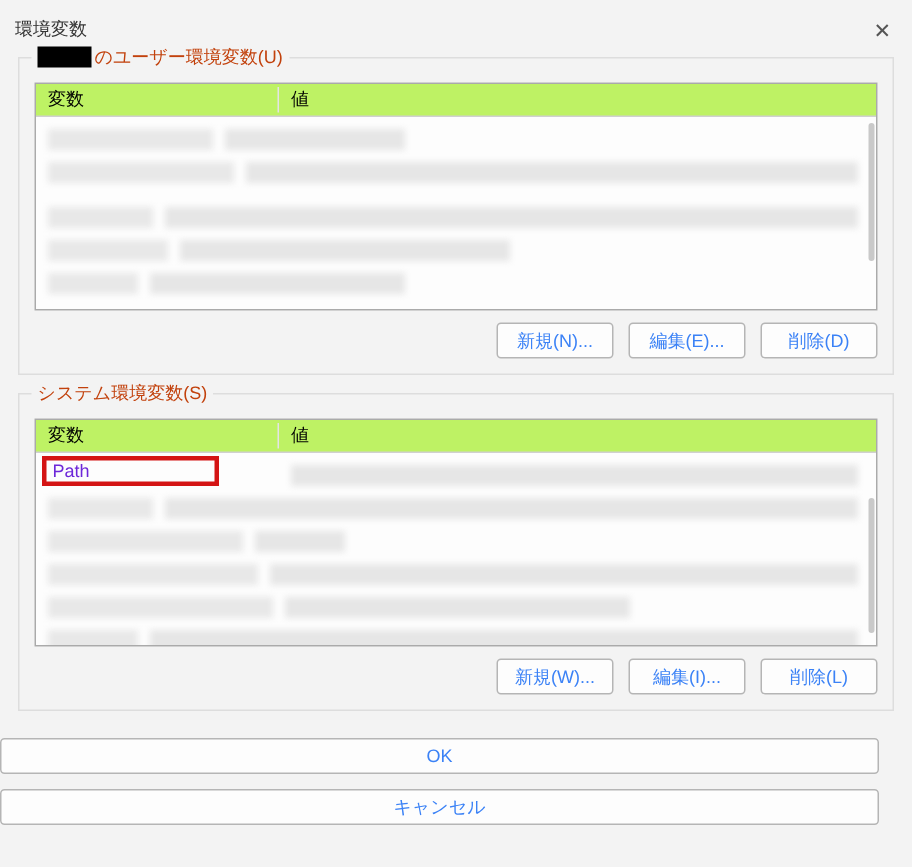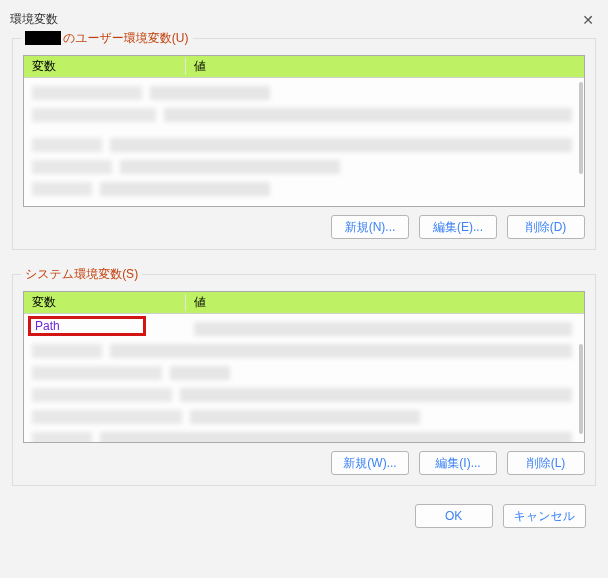--- a/index.html
+++ b/index.html
@@ -85,20 +85,21 @@
     border: 1px solid #b5b5b5; background: #fdfdfd;
     font-size: 12px; color: #3b82f6;
     display: inline-flex; align-items: center; justify-content: center;
     padding: 0 10px;
     border-radius: 3px;
     cursor: default;
   }
   .footer-btns {
     display: flex; justify-content: flex-end; gap: 10px;
     margin: 18px 22px 0 0;
+    flex-direction: column;
   }
 </style>
 </head>
 <body>
 
 <div class="titlebar">
   <span>環境変数</span>
   <span class="close-x">✕</span>
 </div>
 
@@ -136,21 +137,21 @@
       <div class="scroll-stub"></div>
     </div>
   </div>
   <div class="btn-row">
     <div class="btn">新規(N)...</div>
     <div class="btn">編集(E)...</div>
     <div class="btn">削除(D)</div>
   </div>
 </div>
 
-<div class="group" style="margin-top:24px">
+<div class="group" style="margin-top:12px">
   <div class="group-legend">システム環境変数(S)</div>
   <div class="listbox">
     <div class="list-header">
       <div class="col-var">変数</div>
       <div class="col-val">値</div>
     </div>
     <div class="list-body">
       <div class="path-row">
         <span class="path-label">Path</span>
       </div>

